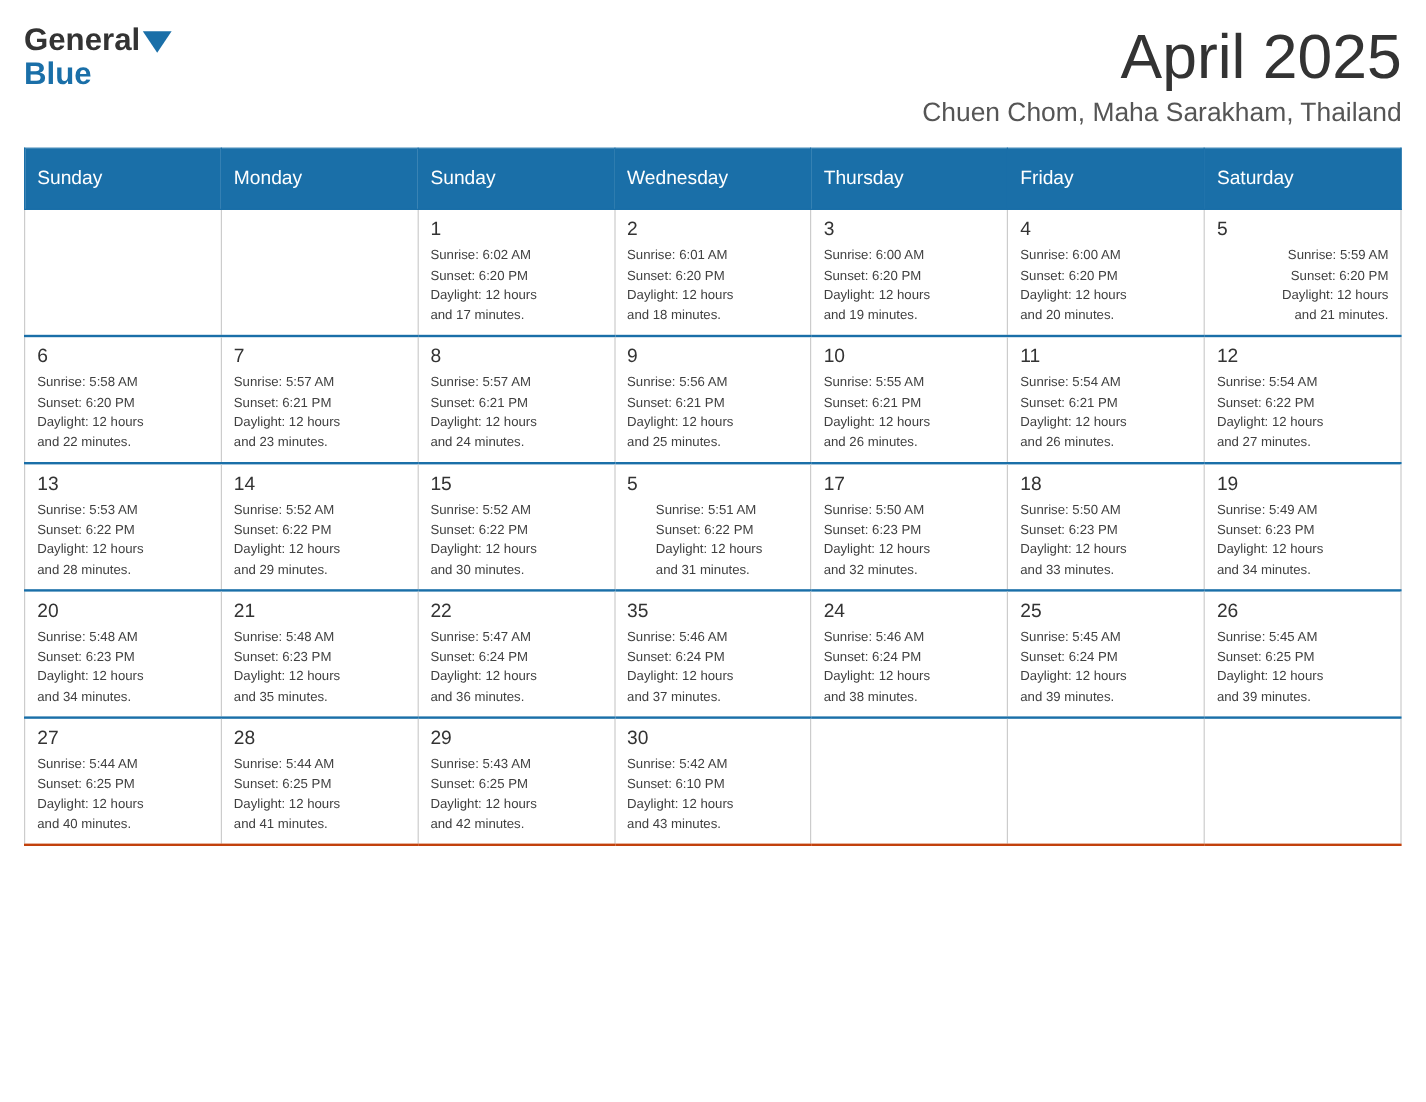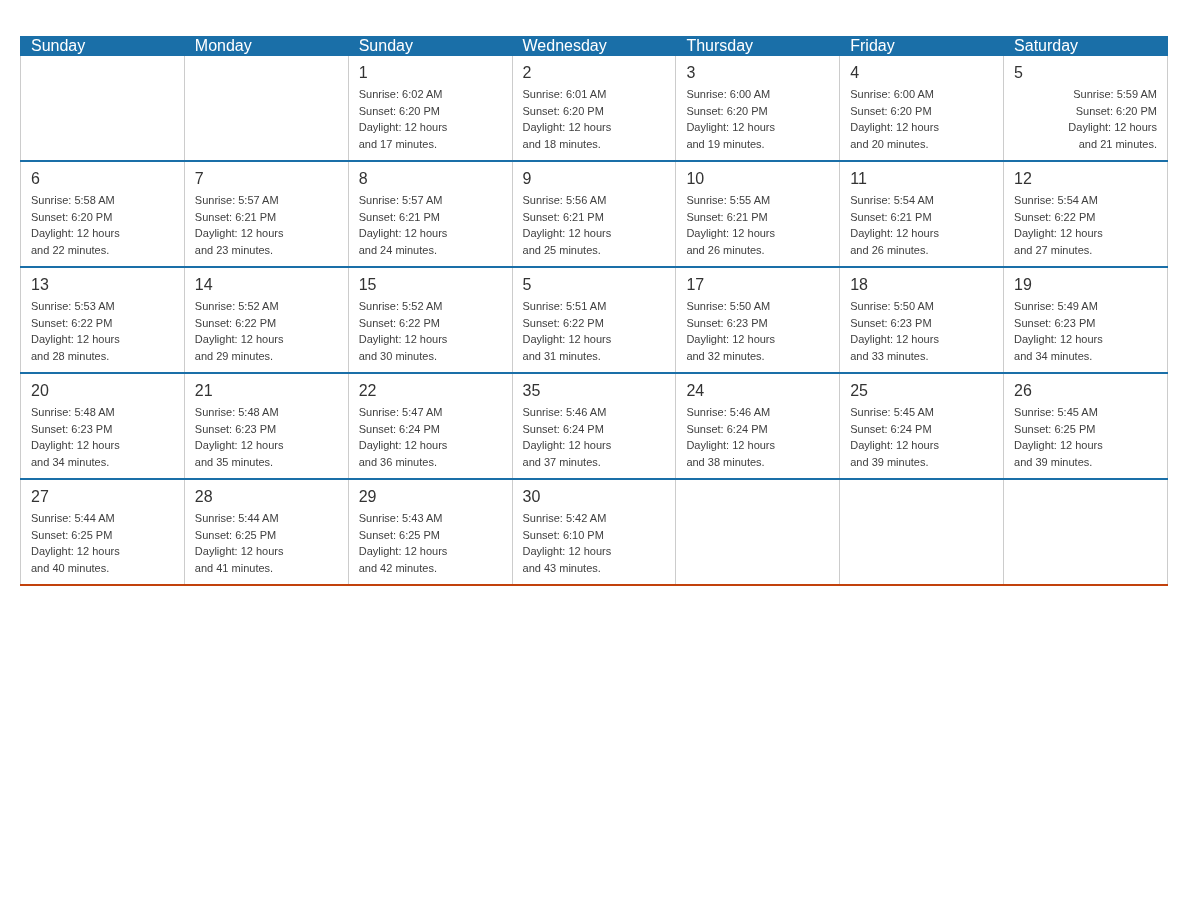--- a/index.html
+++ b/index.html
@@ -63,21 +63,21 @@
       margin-top: 4px;
     }
     .calendar-table {
       width: 100%;
       border-collapse: collapse;
       table-layout: fixed;
     }
     .calendar-table th {
       background-color: #1a6fa8;
       color: #fff;
-      padding: 0 10px;
+      padding: 16px 10px;
       text-align: left;
       font-size: 16px;
       font-weight: normal;
       border: 1px solid #1a6fa8;
     }
     .calendar-table td {
       vertical-align: top;
       padding: 8px 10px;
       border: 1px solid #ccc;
       border-bottom: 2px solid #1a6fa8;
@@ -101,20 +101,31 @@
       color: #404040;
     }
     .empty-cell {
       background: #fff;
     }
   </style>
 </head>
 <body>
 
 <div class="header">
+  <div class="logo">
+    <div class="logo-top">
+      <span class="general">General</span>
+      <div class="arrow-icon"></div>
+    </div>
+    <div class="logo-bottom">Blue</div>
+  </div>
+  <div class="title-block">
+    <div class="month-year">April 2025</div>
+    <div class="location">Chuen Chom, Maha Sarakham, Thailand</div>
+  </div>
 </div>
 
 <table class="calendar-table">
   <thead>
     <tr>
       <th>Sunday</th>
       <th>Monday</th>
       <th>Sunday</th>
       <th>Wednesday</th>
       <th>Thursday</th>
@@ -230,21 +241,21 @@
         </td>
         <td>
           <span class="day-number">15</span>
           <div class="day-info" style="white-space: pre-line;">Sunrise: 5:52 AM
 Sunset: 6:22 PM
 Daylight: 12 hours
 and 30 minutes.</div>
         </td>
         <td>
           <span class="day-number">5</span>
-          <div class="day-info" style="white-space: pre-line;">Sunrise: 5:51 AM
+          <div class="day-info" style="white-space: pre-line; margin-left: 24px;">Sunrise: 5:51 AM
 Sunset: 6:22 PM
 Daylight: 12 hours
 and 31 minutes.</div>
         </td>
         <td>
           <span class="day-number">17</span>
           <div class="day-info" style="white-space: pre-line;">Sunrise: 5:50 AM
 Sunset: 6:23 PM
 Daylight: 12 hours
 and 32 minutes.</div>

